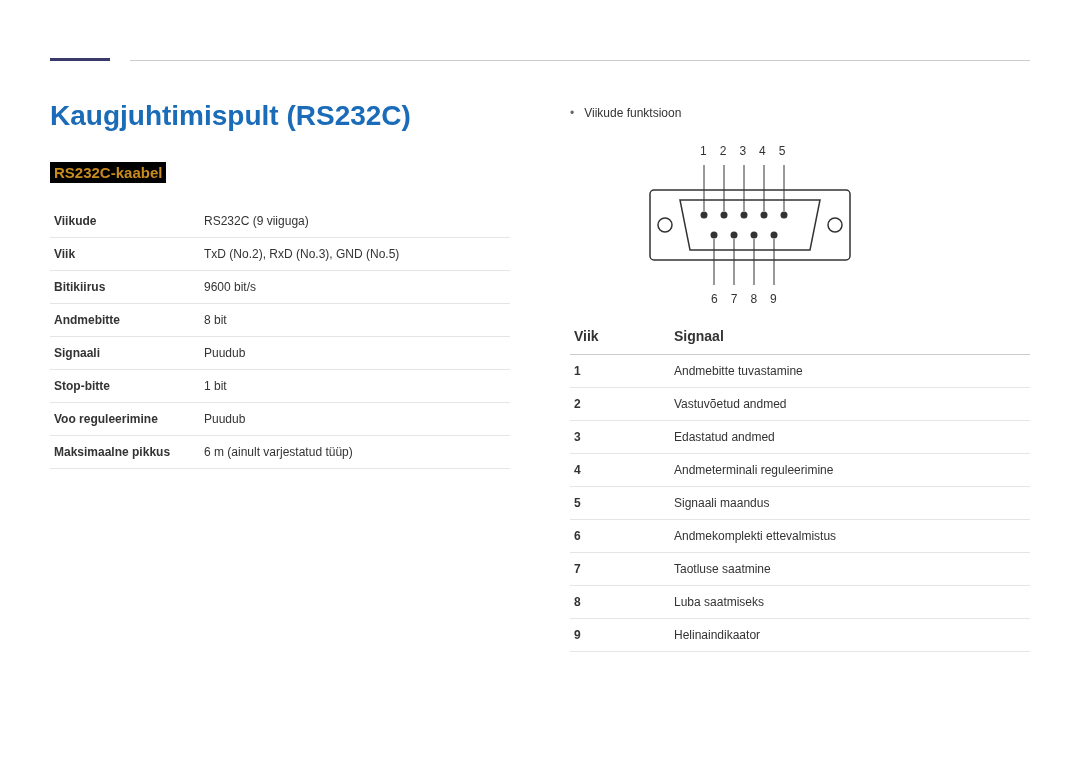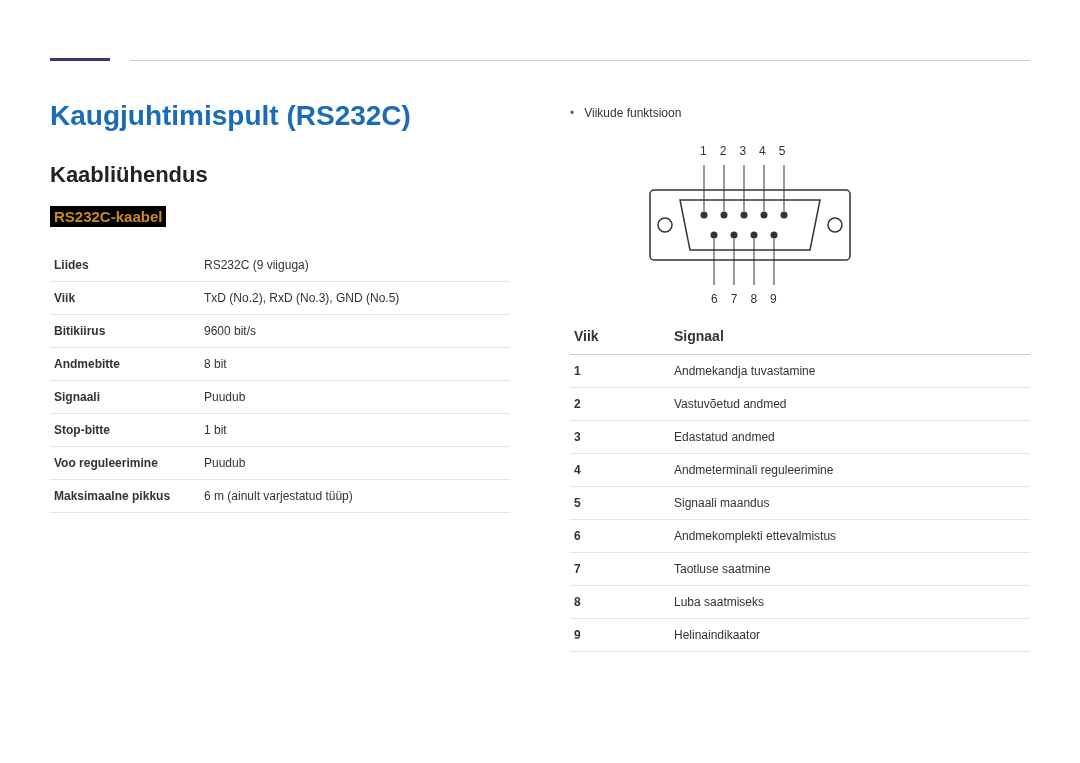--- a/index.html
+++ b/index.html
@@ -131,27 +131,26 @@
 </head>
 <body>
 
 <div class="top-accent"></div>
 <div class="top-divider"></div>
 
 <div class="page">
   <div class="content">
     <div class="col">
       <h1>Kaugjuhtimispult (RS232C)</h1>
-      <h2>Kaabliühendus</h2>
       <h3>RS232C-kaabel</h3>
 
       <table class="spec-table">
         <tbody>
           <tr>
-              <td>Liides</td>
+              <td>Viikude</td>
               <td>RS232C (9 viiguga)</td>
             </tr>
           <tr>
               <td>Viik</td>
               <td>TxD (No.2), RxD (No.3), GND (No.5)</td>
             </tr>
           <tr>
               <td>Bitikiirus</td>
               <td>9600 bit/s</td>
             </tr>
@@ -229,21 +228,21 @@
       <table class="signal-table">
         <thead>
           <tr>
             <th>Viik</th>
             <th>Signaal</th>
           </tr>
         </thead>
         <tbody>
           <tr>
               <td>1</td>
-              <td>Andmekandja tuvastamine</td>
+              <td>Andmebitte tuvastamine</td>
             </tr>
           <tr>
               <td>2</td>
               <td>Vastuvõetud andmed</td>
             </tr>
           <tr>
               <td>3</td>
               <td>Edastatud andmed</td>
             </tr>
           <tr>

